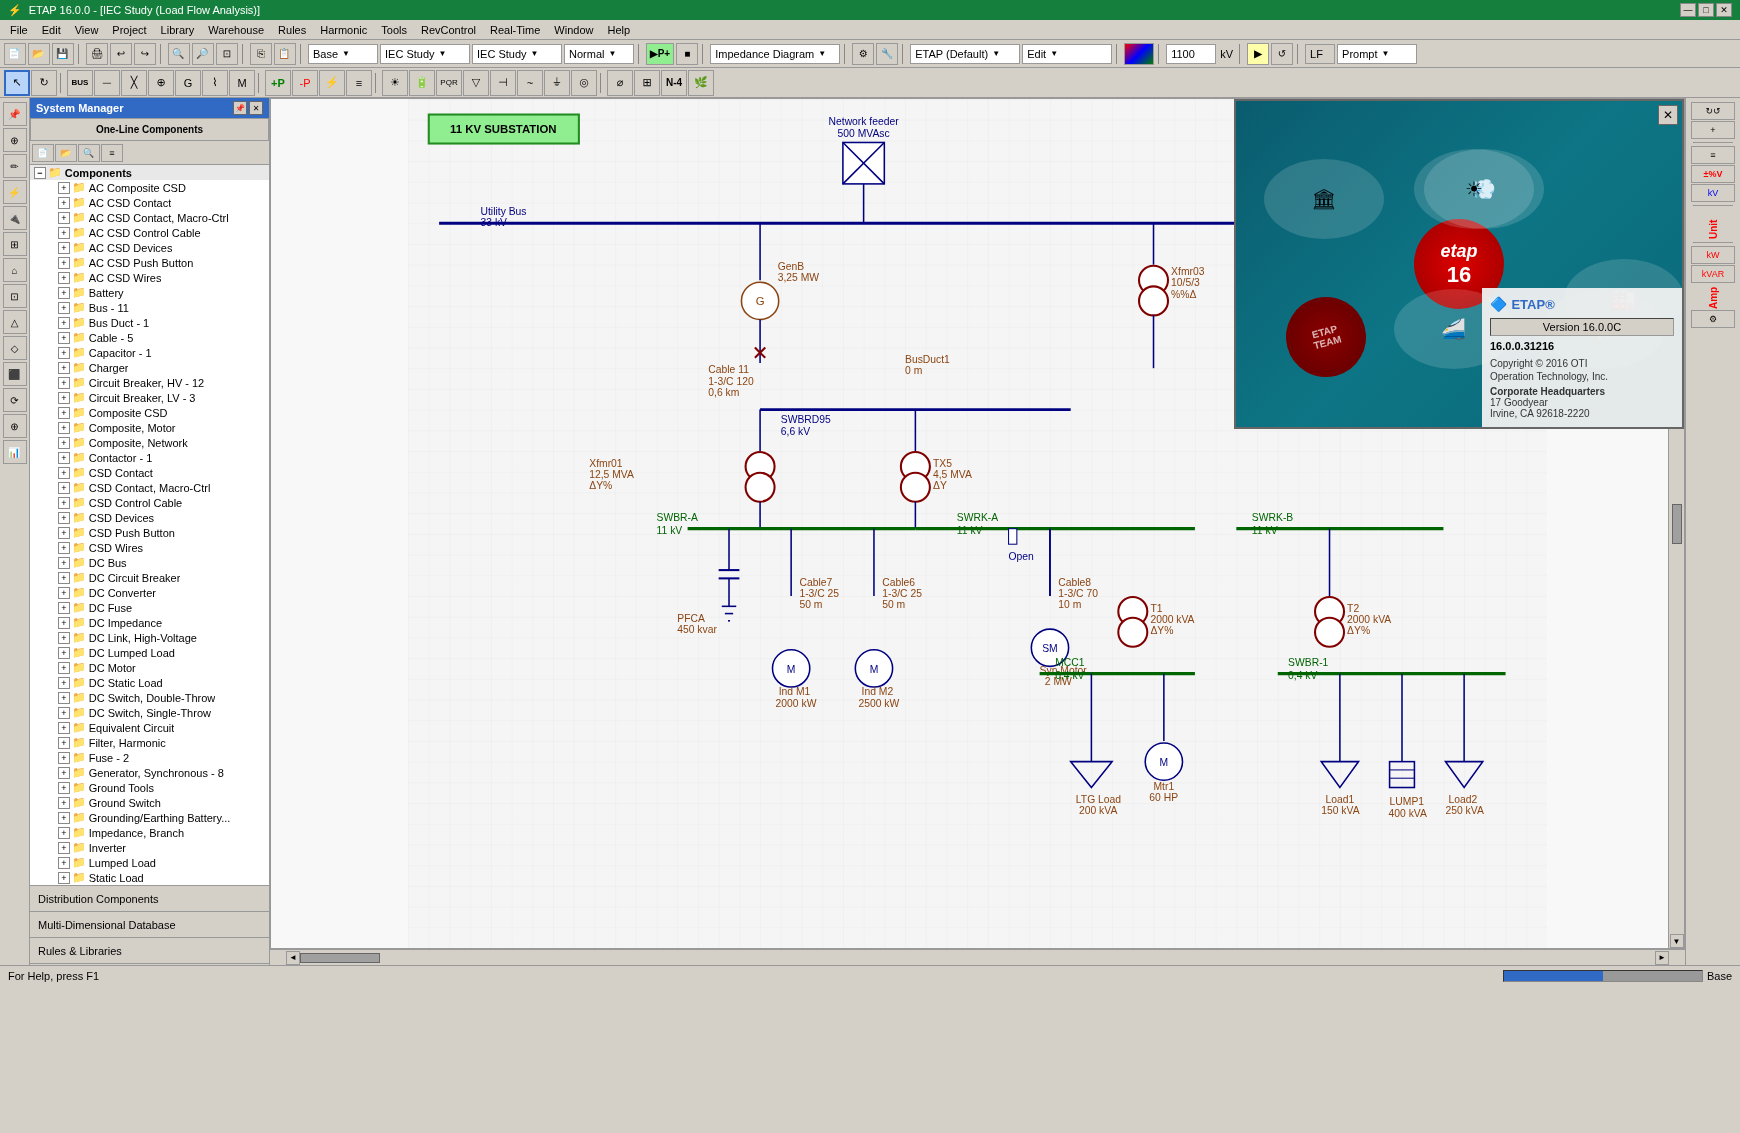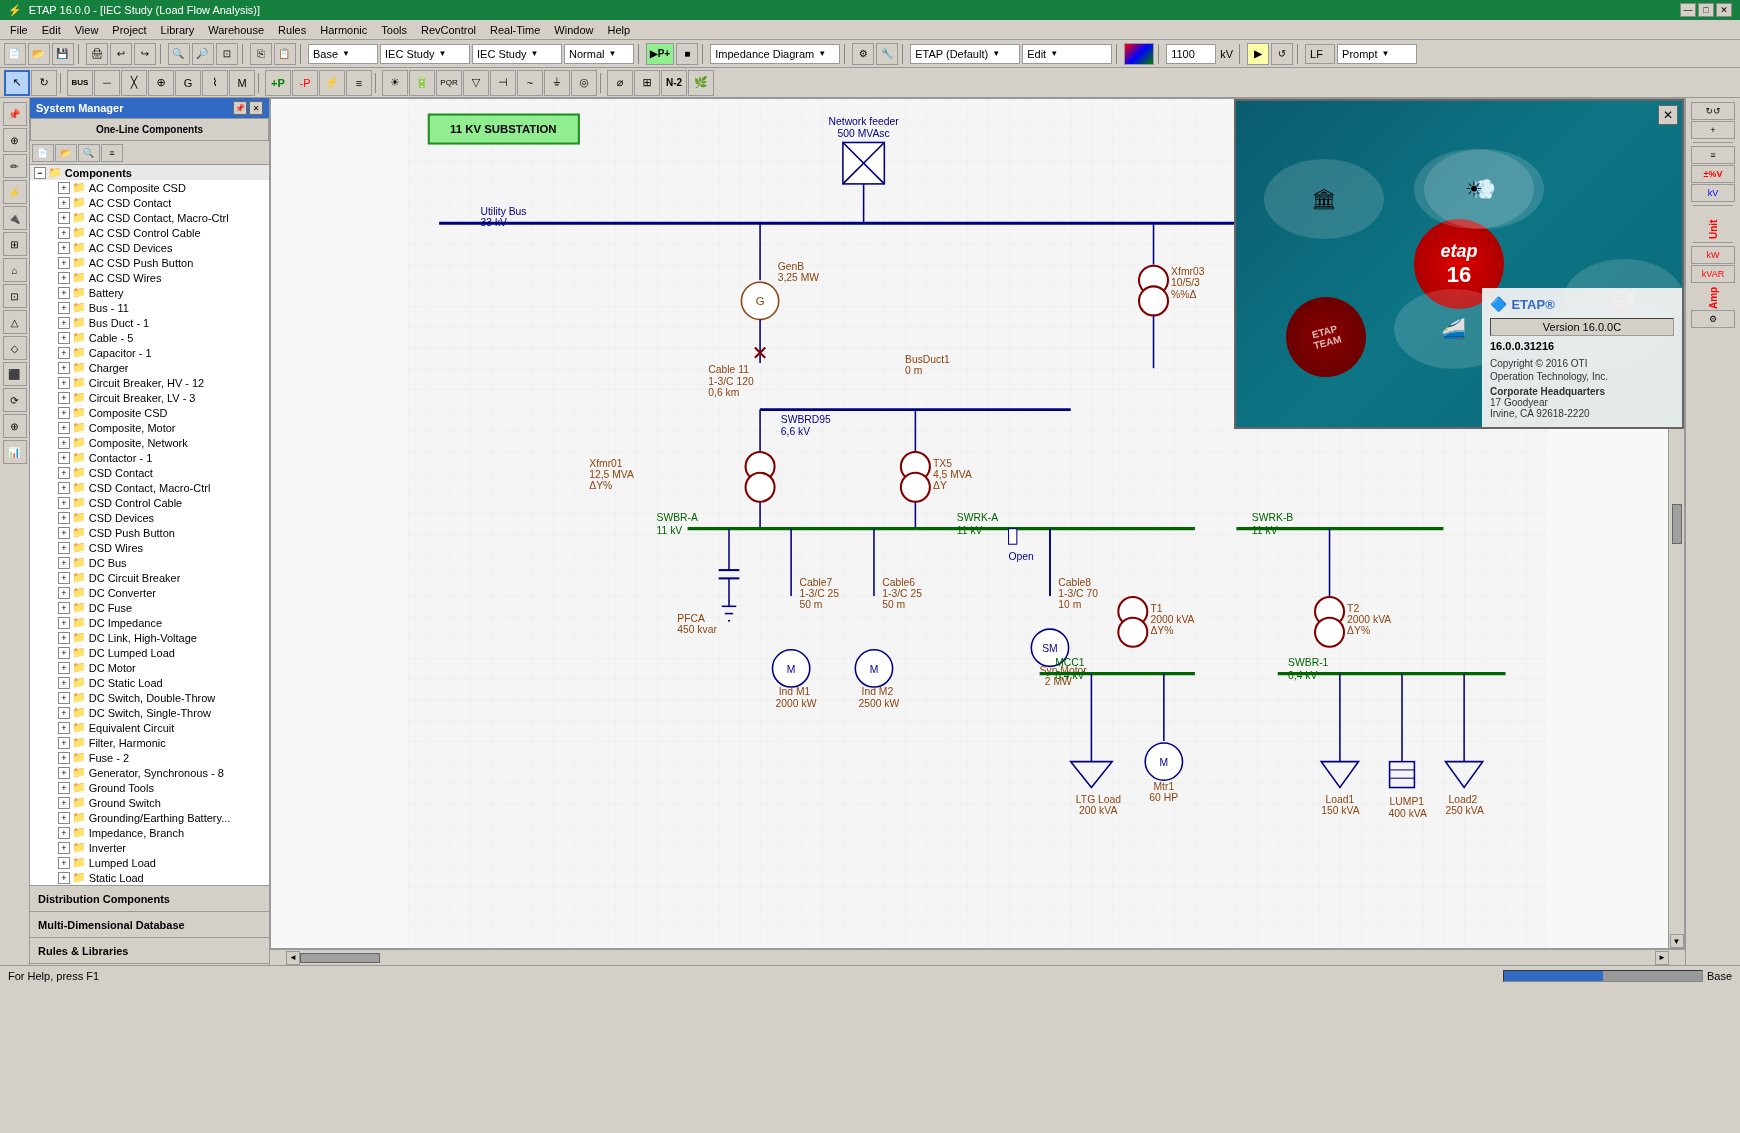--- a/index.html
+++ b/index.html
@@ -35,21 +35,21 @@
     .sm-tab { flex: 1; height: 22px; display: flex; align-items: center; justify-content: center; font-size: 10px; cursor: pointer; border: 1px solid #999; background: #c8c8c8; }
     .sm-tab.active { background: #d4d0c8; border-bottom: none; font-weight: bold; }
     #sys-manager-toolbar { height: 24px; display: flex; align-items: center; padding: 2px; gap: 1px; background: #d4d0c8; border-bottom: 1px solid #999; }
     #tree-container { flex: 1; overflow-y: auto; background: white; }
     .tree-item { display: flex; align-items: center; padding: 1px 4px; font-size: 11px; cursor: pointer; }
     .tree-expand { width: 12px; height: 12px; flex-shrink: 0; border: 1px solid #888; background: white; display: flex; align-items: center; justify-content: center; font-size: 9px; cursor: pointer; margin-right: 2px; }
     .tree-label { white-space: nowrap; overflow: hidden; text-overflow: ellipsis; font-size: 11px; }
 
     
     #sys-manager-bottom { height: 80px; border-top: 1px solid #999; display: flex; flex-direction: column; }
-    .sm-bottom-btn { height: 26px; display: flex; align-items: center; padding: 11px 8px; font-size: 11px; cursor: pointer; border-bottom: 1px solid #999; background: #d4d0c8; font-weight: bold; }
+    .sm-bottom-btn { height: 26px; display: flex; align-items: center; padding: 11px 8px; font-size: 11px; cursor: pointer; border-bottom: 1px solid #999; background: #d4d0c8; font-weight: normal; }
 
     
     #diagram-area { flex: 1; background: #f8f8f8; position: relative; overflow: hidden; border: 1px solid #999; }
     
     
     #splash-overlay { position: absolute; top: 0; right: 0; width: 450px; height: 330px; z-index: 100; }
     #splash-content { width: 100%; height: 100%; background: linear-gradient(135deg, #0a5c6e 0%, #0a7a8a 40%, #0f6b7a 100%); border: 2px solid #666; position: relative; overflow: hidden; }
     #splash-close { position: absolute; top: 4px; right: 4px; width: 20px; height: 20px; background: #d4d0c8; border: 1px solid #666; display: flex; align-items: center; justify-content: center; cursor: pointer; font-size: 12px; z-index: 10; }
     #splash-info { position: absolute; bottom: 0; right: 0; width: 200px; background: rgba(240,240,240,0.95); padding: 8px; font-size: 10px; }
 
@@ -193,21 +193,21 @@
   <button class="mode-btn">🔋</button>
   <button class="mode-btn" style="font-size:8px;">PQR</button>
   <button class="mode-btn">▽</button>
   <button class="mode-btn">⊣</button>
   <button class="mode-btn">~</button>
   <button class="mode-btn">⏚</button>
   <button class="mode-btn">◎</button>
   <div class="tb-separator"></div>
   <button class="mode-btn">⌀</button>
   <button class="mode-btn">⊞</button>
-  <button class="mode-btn" style="font-weight:bold;font-size:10px;">N-2</button>
+  <button class="mode-btn" style="font-weight:bold;font-size:10px;">N-4</button>
   <button class="mode-btn">🌿</button>
 </div>
 
 <div id="main-wrapper">
   <div id="content-row">
 
     <div id="left-sidebar">
       <button class="side-btn">📌</button>
       <button class="side-btn">⊕</button>
       <button class="side-btn">✏</button>

